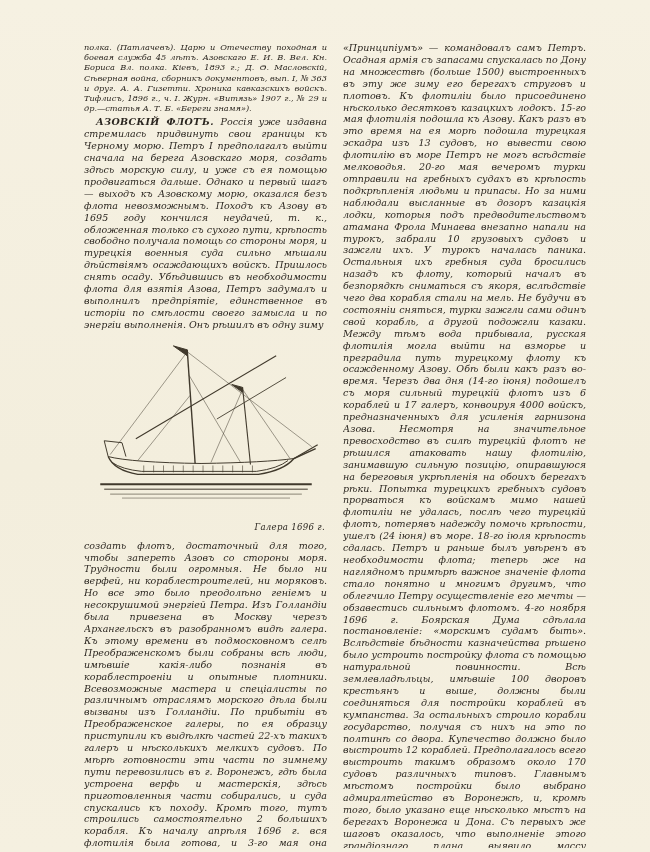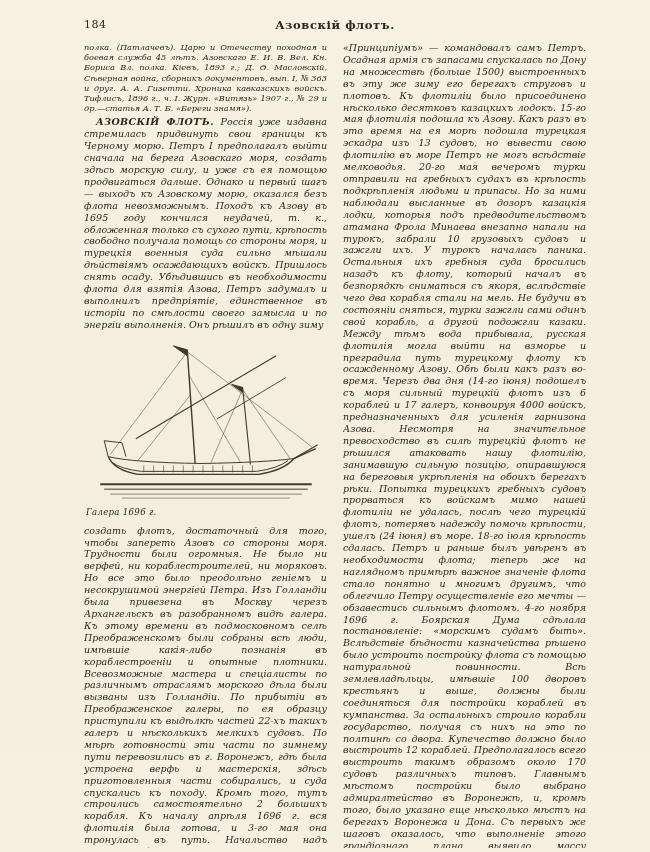--- a/index.html
+++ b/index.html
@@ -42,32 +42,28 @@
   .lead{font-weight:bold;letter-spacing:.4px;}
   .indent{text-indent:12px;}
   figure{
     margin:5px 2px 6px 2px;padding:0;text-align:center;
   }
   .engraving{
     display:block;margin:0 auto;
     width:228px;height:168px;
   }
   figcaption{
-    font-size:8.6px;margin-top:3px;letter-spacing:.3px;text-align:left;
+    font-size:8.6px;margin-top:18px;letter-spacing:.3px;text-align:right;
   }
 </style>
 </head>
 <body>
 
 <div class="page">
 
-  <div class="pagehead">
-    <span class="pagenum">184</span>
-    <span class="runhead">Азовскій флотъ.</span>
-  </div>
 
   <div class="columns">
 
     <div class="col">
       <p class="biblio">полка. (Патлачевъ). Царю и Отечеству походная и боевая служба 45 лѣтъ. Азовскаго Е. И. В. Вел. Кн. Бориса Вл. полка. Кіевъ, 1893 г.; Д. Ѳ. Масловскій, Сѣверная война, сборникъ документовъ, вып. I, № 363 и друг. А. А. Гизетти. Хроника кавказскихъ войскъ. Тифлисъ, 1896 г., ч. I. Журн. «Витязь» 1907 г., № 29 и др.—статья А. Т. Б. «Береги знамя»).</p>
 
       <p class="indent"><span class="lead">АЗОВСКІЙ ФЛОТЪ. </span><span>Россія уже издавна стремилась придвинуть свои границы къ Черному морю. Петръ I предполагалъ выйти сначала на берега Азовскаго моря, создать здѣсь морскую силу, и уже съ ея помощью продвигаться дальше. Однако и первый шагъ — выходъ къ Азовскому морю, оказался безъ флота невозможнымъ. Походъ къ Азову въ 1695 году кончился неудачей, т. к., обложенная только съ сухого пути, крѣпость свободно получала помощь со стороны моря, и турецкія военныя суда сильно мѣшали дѣйствіямъ осаждающихъ войскъ. Пришлось снять осаду. Убѣдившись въ необходимости флота для взятія Азова, Петръ задумалъ и выполнилъ предпріятіе, единственное въ исторіи по смѣлости своего замысла и по энергіи выполненія. Онъ рѣшилъ въ одну зиму</span></p>
 
       <figure>
         <svg class="engraving" viewBox="0 0 230 170" xmlns="http://www.w3.org/2000/svg">

